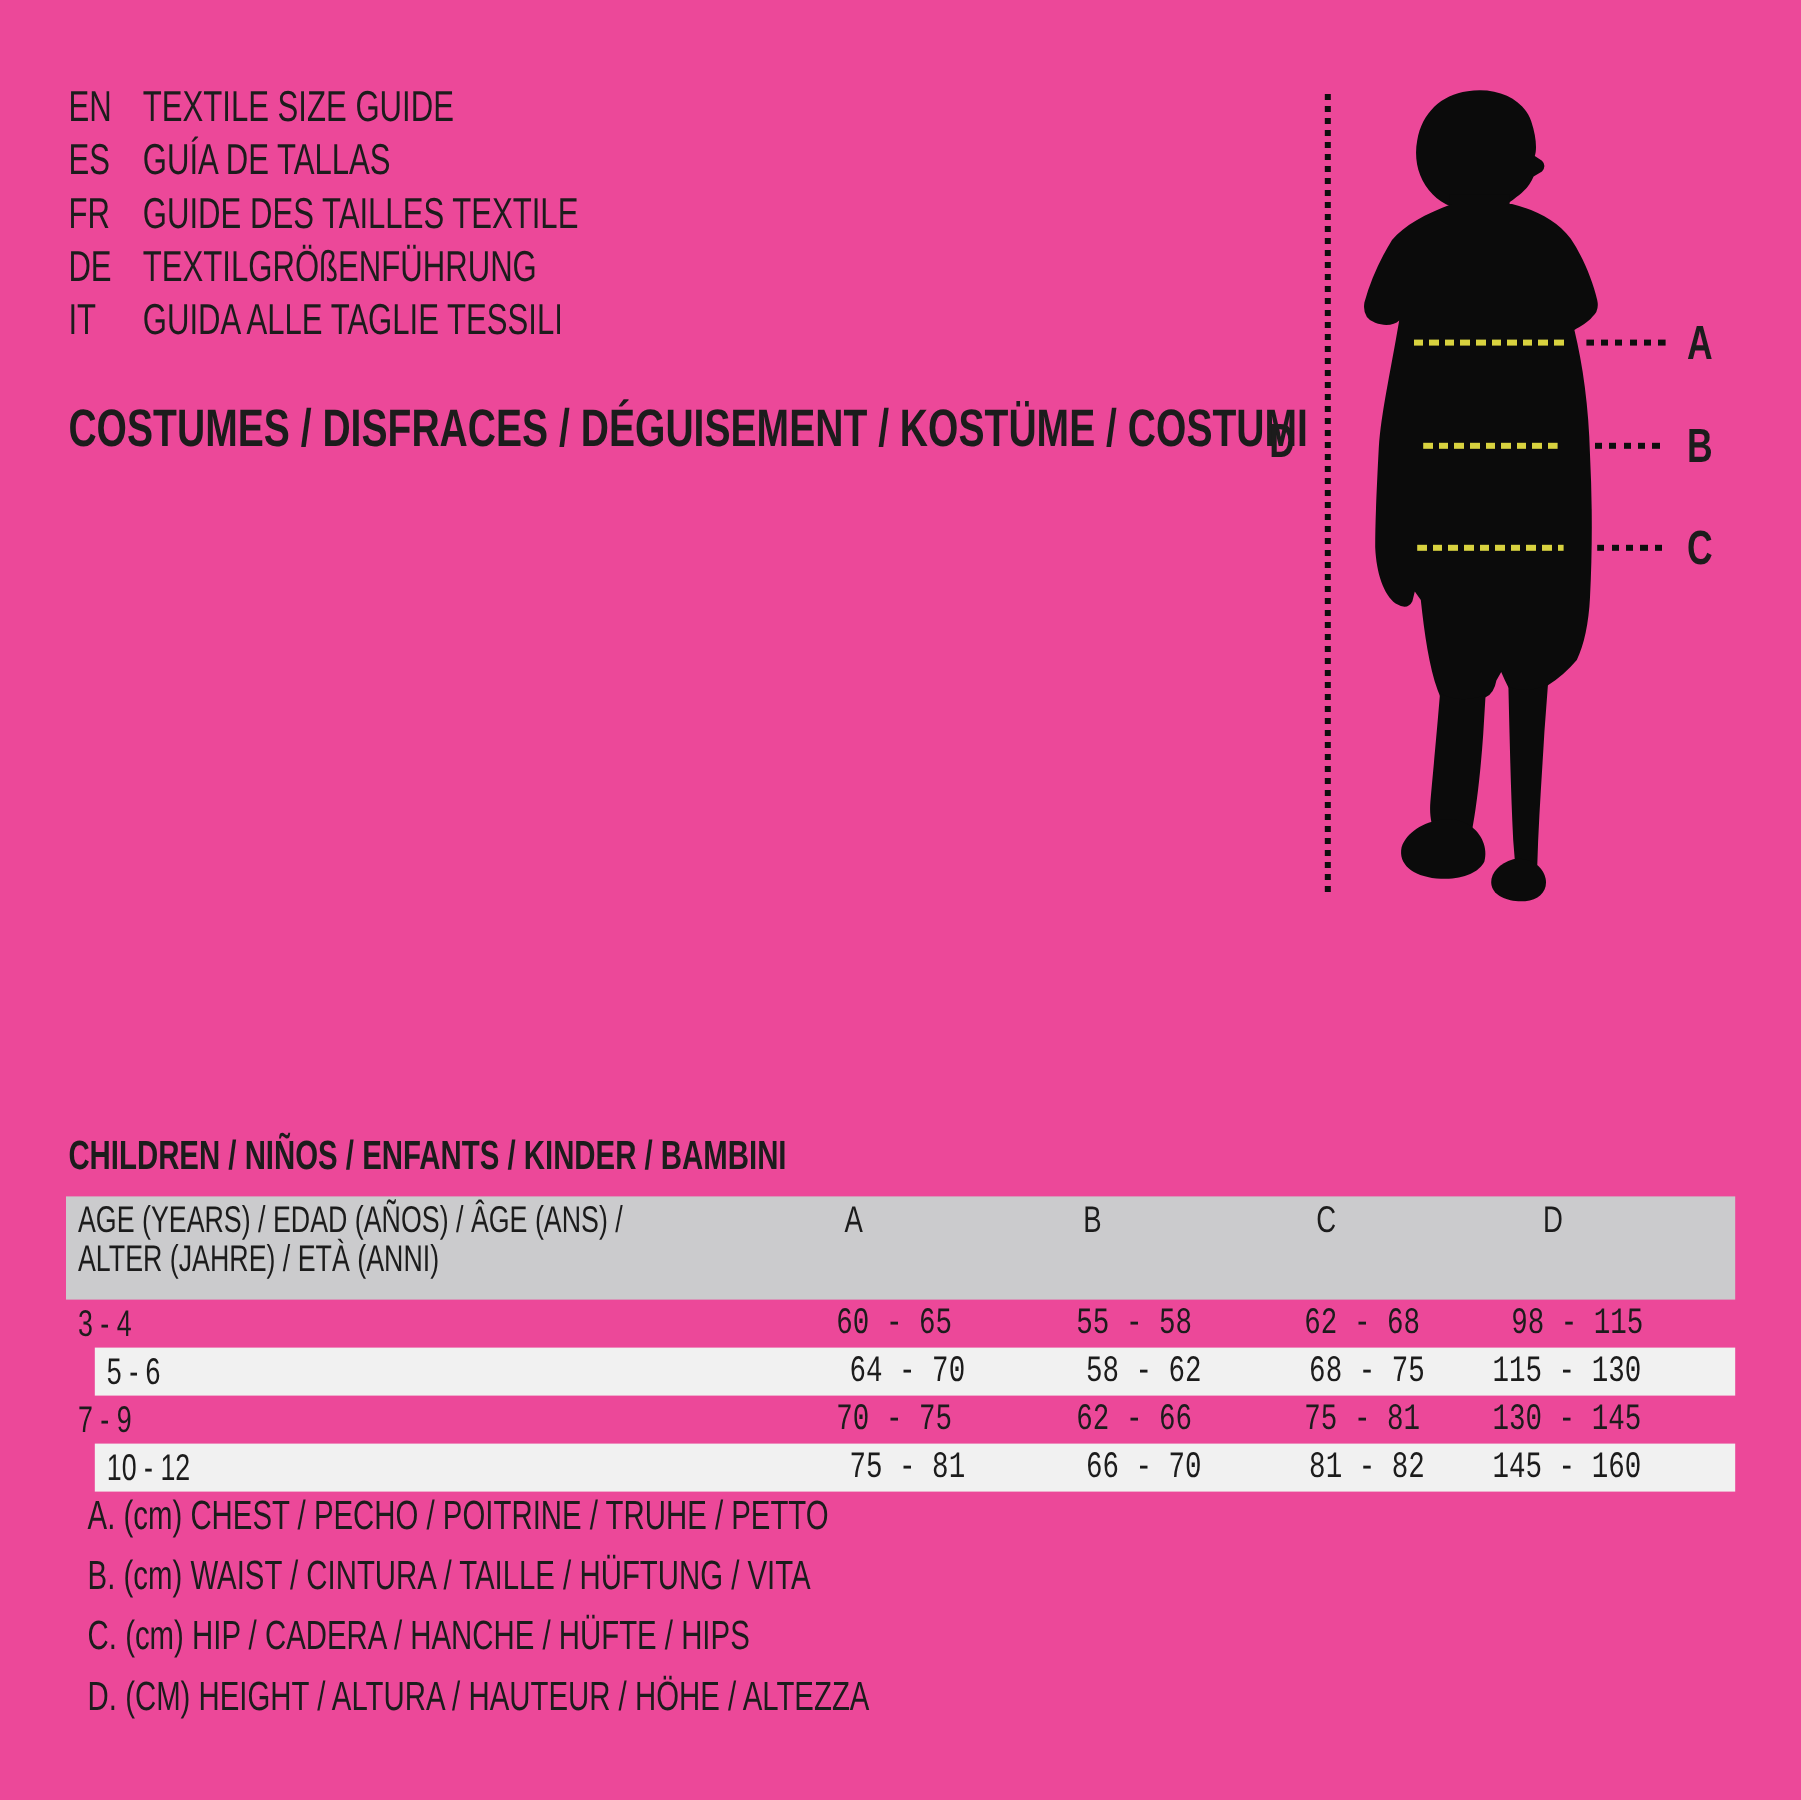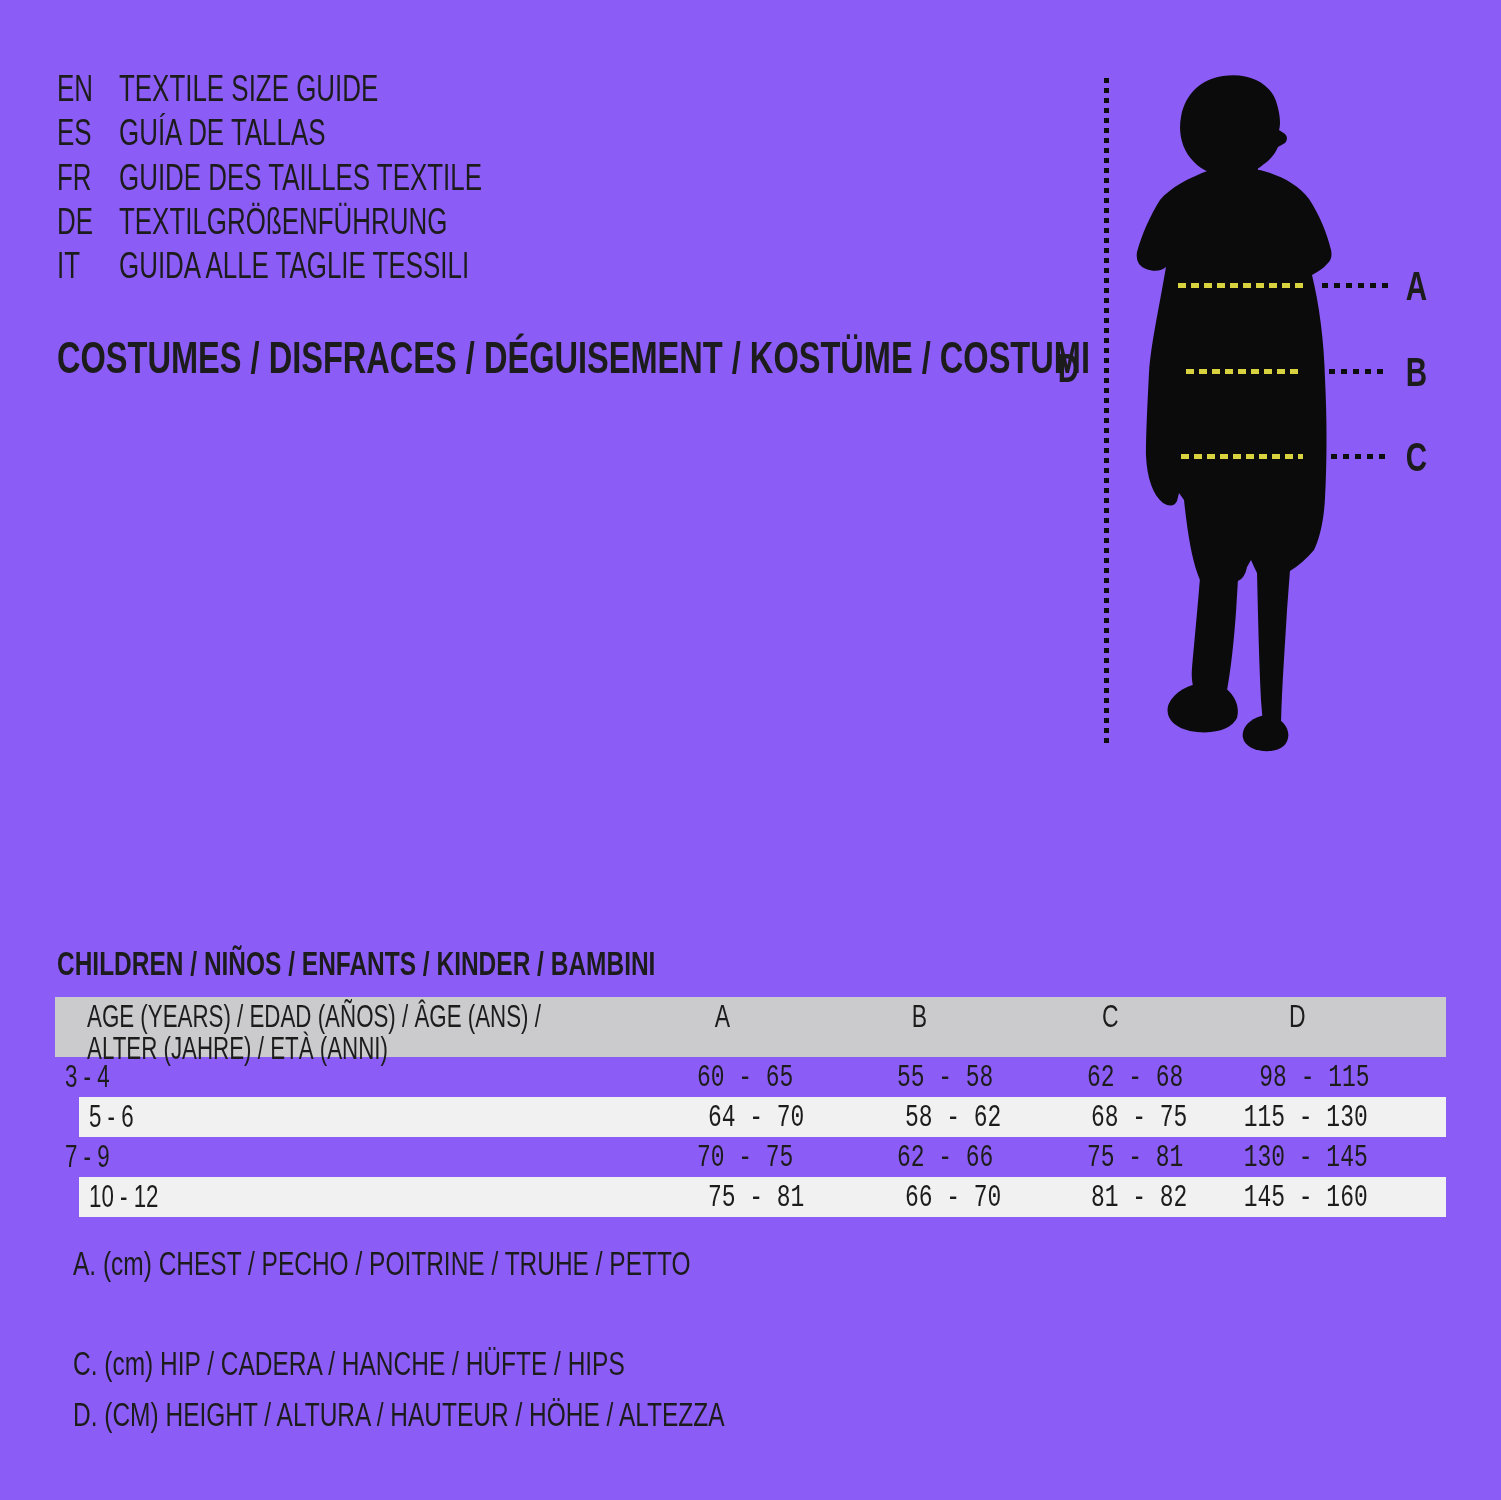--- a/index.html
+++ b/index.html
@@ -1,17 +1,17 @@
 <!DOCTYPE html>
 <html><head>
 <meta charset="utf-8">
 <style>
   html,body{margin:0;padding:0;background:#ffffff;}
   .page{
-    position:relative;width:1501px;height:1500px;background:#8b5cf6;overflow:hidden;
+    position:relative;width:1501px;height:1500px;background:#ec4899;overflow:hidden;
     font-family:"Liberation Sans",sans-serif;color:#1c1c1c;
   }
   
   .cond-l{display:inline-block;transform:scaleX(0.72);transform-origin:0 50%;white-space:nowrap;}
   .cond-c{display:inline-block;transform:scaleX(0.74);transform-origin:50% 50%;white-space:nowrap;}
 
   
   .lang-row{position:absolute;left:57px;height:44px;line-height:44px;font-size:36px;}
   .lang-code{position:absolute;left:0;}
   .lang-label{position:absolute;left:62px;}
@@ -28,21 +28,21 @@
     background:repeating-linear-gradient(90deg,#d8d23f 0 8px,transparent 8px 13px);}
   .dim-label{position:absolute;width:44px;text-align:center;font-size:40px;font-weight:700;line-height:40px;}
   .silhouette{position:absolute;left:1120px;top:70px;width:300px;height:700px;}
 
   
   .section-title{position:absolute;left:57px;top:946px;font-size:34px;line-height:34px;font-weight:bold;}
 
   
   .size-table{position:absolute;left:55px;top:997px;width:1391px;font-size:31px;}
   .t-header{display:grid;grid-template-columns:40% 14.3% 14.4% 13.6% 13.6% auto;
-    background:#cbcbcd;height:60px;align-items:start;padding-left:22px;}
+    background:#cbcbcd;height:86px;align-items:start;}
   .t-header .age-head{padding:4px 0 0 10px;line-height:32px;}
   .t-header .col-head{text-align:center;padding-top:4px;line-height:32px;}
   .t-row{display:grid;grid-template-columns:40% 14.3% 14.4% 13.6% 13.6% auto;
     height:40px;align-items:center;}
   .t-row.alt{background:#f1f1f1;margin-left:24px;}
   .t-row .age-cell{padding-left:10px;}
   .t-row .num-cell{text-align:right;font-family:Liberation Mono, monospace;}
 
   
   .legend-row{position:absolute;left:57px;font-size:34px;line-height:40px;margin-left:16px;}
@@ -220,16 +220,17 @@
       <div class="age-cell"><span class="cond-l">10 - 12</span></div>
       <div class="num-cell"><span class="cond-c">75 - 81</span></div>
       <div class="num-cell"><span class="cond-c">66 - 70</span></div>
       <div class="num-cell"><span class="cond-c">81 - 82</span></div>
       <div class="num-cell"><span class="cond-c">145 - 160</span></div>
       <div></div>
     </div>
   </div>
 
   <div class="legend-row" style="top:1243px"><span class="cond-l">A. (cm) CHEST / PECHO / POITRINE / TRUHE / PETTO</span></div>
+  <div class="legend-row" style="top:1293px"><span class="cond-l">B. (cm) WAIST / CINTURA / TAILLE / HÜFTUNG / VITA</span></div>
   <div class="legend-row" style="top:1394px"><span class="cond-l">D. (CM) HEIGHT / ALTURA / HAUTEUR / HÖHE / ALTEZZA</span></div>
   <div class="legend-row" style="top:1343px"><span class="cond-l">C. (cm) HIP / CADERA / HANCHE / HÜFTE / HIPS</span></div>
 
 </div>
 
 </body></html>

